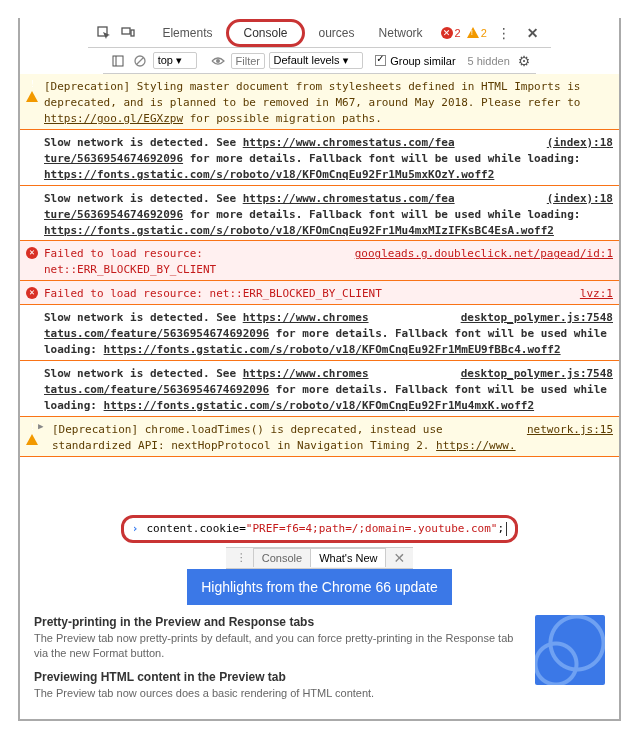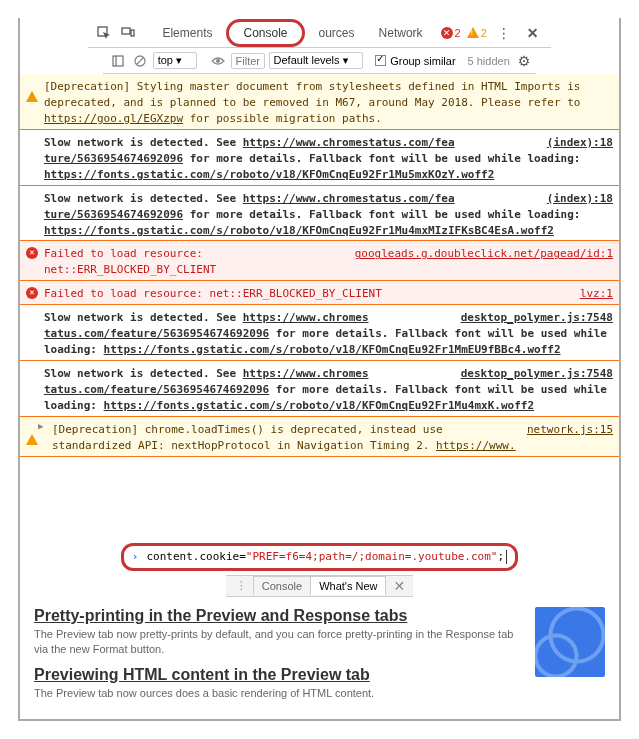--- a/index.html
+++ b/index.html
@@ -39,21 +39,21 @@
 .prompt-text .str { color: #c41a1a; }
 .cursor { border-left: 1px solid #333; margin-left: 2px; height: 14px; display: inline-block; vertical-align: middle; }
 .drawer-tabs { border-top: 1px solid #ccc; border-bottom: 1px solid #ccc; display: flex; align-items: center; height: 22px; background: #f3f3f3; padding-left: 4px; }
 .drawer-tabs .vdots-sm { padding: 0 6px; color: #888; }
 .drawer-tab { padding: 3px 8px; border: 1px solid #ccc; border-bottom: none; font-size: 11px; background: #fff; margin-right: -1px; }
 .drawer-tab.inactive { background: #f3f3f3; color: #666; }
 .drawer-close { margin-left: auto; padding: 0 8px; color: #888; font-size: 14px; }
 .highlights { background: #3b78e7; color: #fff; padding: 10px 14px; font-size: 14px; font-weight: 500; }
 .whatsnew-body { padding: 10px 14px; display: flex; gap: 12px; }
 .whatsnew-text { flex: 1; }
-.wn-heading { font-size: 16px; font-weight: 600; color: #333; margin-bottom: 2px; text-decoration: underline; }
+.wn-heading { font-size: 12px; font-weight: 600; color: #333; margin-bottom: 2px; }
 .wn-para { font-size: 11px; color: #666; margin-bottom: 8px; line-height: 1.4; }
 .wn-image { width: 70px; height: 70px; background: #3b78e7; border-radius: 2px; position: relative; overflow: hidden; }
 .wn-image::before { content: ""; position: absolute; inset: 0; background:
   radial-gradient(circle at 30% 70%, transparent 18px, #6fa1f2 19px, #6fa1f2 22px, transparent 23px),
   radial-gradient(circle at 60% 40%, transparent 24px, #6fa1f2 25px, #6fa1f2 28px, transparent 29px); }
 .circle-icon { width: 12px; height: 12px; border-radius: 50%; display: inline-flex; align-items: center; justify-content: center; font-size: 9px; color: #fff; }
 .circle-err { background: #d93025; }
 .tri-warn { width: 0; height: 0; border-left: 6px solid transparent; border-right: 6px solid transparent; border-bottom: 11px solid #f29900; position: relative; }
 .tri-warn::after { content: "!"; position: absolute; left: -2px; top: 1px; font-size: 8px; color: #fff; }
 .gear { font-size: 14px; color: #555; }
@@ -143,20 +143,21 @@
     <span class="prompt-text"><span>content.cookie=</span><span class="str">"PREF=f6=4;path=/;domain=.youtube.com"</span><span>;</span><span class="cursor"></span></span>
   </div>
 
   <div class="drawer-tabs">
     <span class="vdots-sm">⋮</span>
     <span class="drawer-tab inactive">Console</span>
     <span class="drawer-tab">What's New</span>
     <span class="drawer-close">✕</span>
   </div>
 
+  <div class="highlights">Highlights from the Chrome 66 update</div>
 
   <div class="whatsnew-body">
     <div class="whatsnew-text">
       <div class="wn-heading">Pretty-printing in the Preview and Response tabs</div>
       <div class="wn-para">The Preview tab now pretty-prints by default, and you can force pretty-printing in the Response tab via the new Format button.</div>
       <div class="wn-heading">Previewing HTML content in the Preview tab</div>
       <div class="wn-para">The Preview tab now ources does a basic rendering of HTML content.</div>
     </div>
     <div class="wn-image"></div>
   </div>

